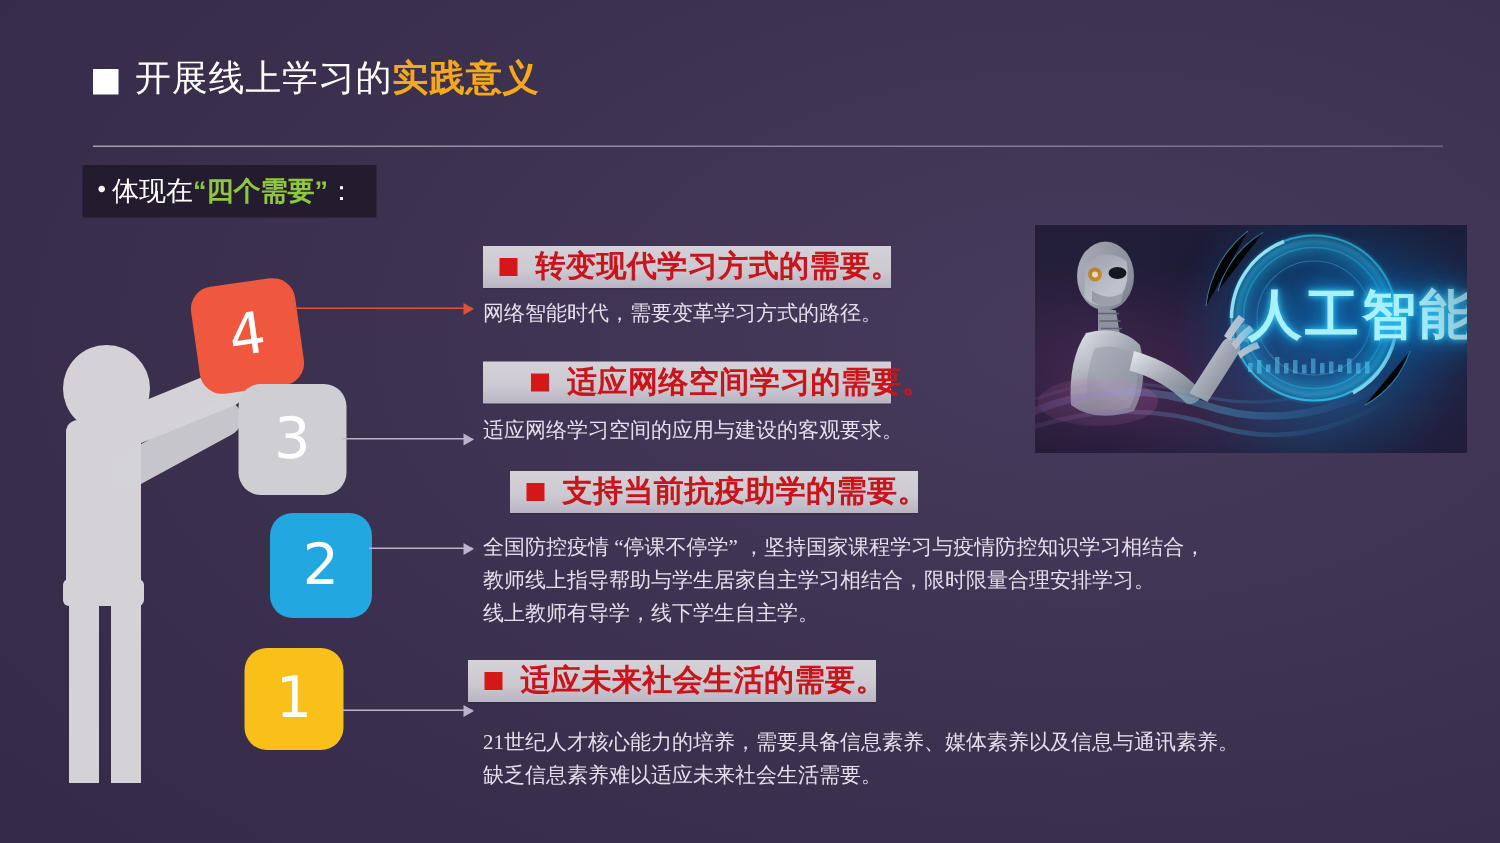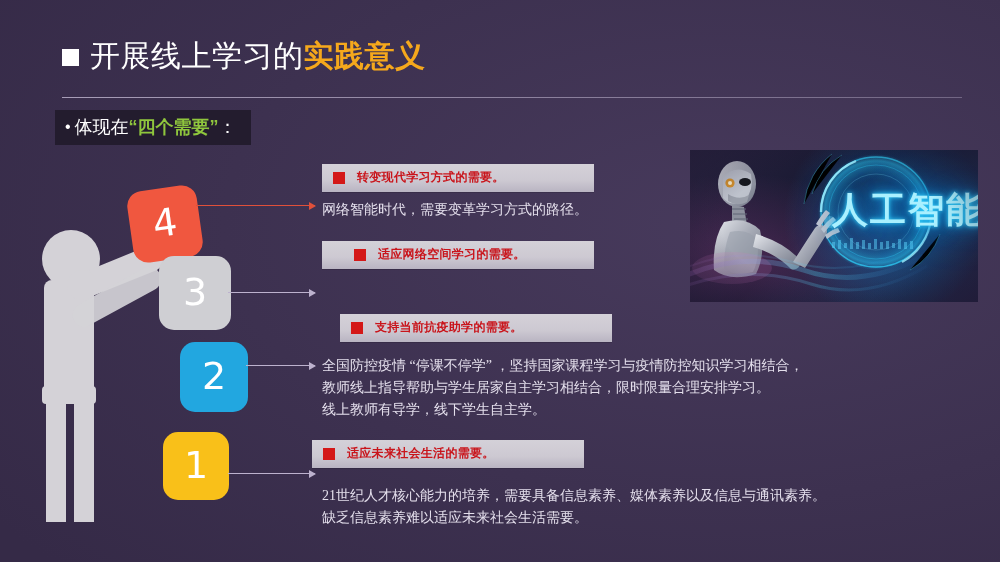--- a/index.html
+++ b/index.html
@@ -19,21 +19,21 @@
   
   #title-row{
     position:absolute; left:62px; top:40px;
     display:flex; align-items:center; gap:11px;
   }
   .title-bullet{
     width:17px; height:17px; background:#ffffff; display:block;
     margin-top:4px;
   }
   #title-text{
-    font-size:30px; line-height:1.05; white-space:nowrap;
+    font-size:24px; line-height:1.05; white-space:nowrap;
     letter-spacing:.5px;
   }
   #title-text .w{ color:#ffffff; font-weight:400; }
   #title-text .o{ color:#f5a81c; font-weight:700; }
 
   #title-rule{
     position:absolute; left:62px; top:97px; width:900px; height:1px;
     background:linear-gradient(to right, rgba(205,195,220,.75), rgba(205,195,220,.35));
   }
 
@@ -111,21 +111,21 @@
     background:linear-gradient(to bottom,#d4d1d8 0%,#cdc9d2 58%,#b9b4c2 100%);
     display:flex; align-items:center;
     padding:4px 14px 5px 11px;
     height:28px;
     box-shadow:0 1px 0 rgba(0,0,0,.12);
   }
   .hbar .sq{
     width:12px; height:12px; background:#d41818; margin-right:12px; flex:0 0 auto;
   }
   .hbar .txt{
-    color:#c9141b; font-size:12px; font-weight:700; white-space:nowrap;
+    color:#c9141b; font-size:20px; font-weight:700; white-space:nowrap;
     letter-spacing:.3px;
   }
   #hbar1{ left:322px; top:164px; width:272px; }
   #hbar2{ left:322px; top:241px; width:272px;padding-left:32px; }
   #hbar3{ left:340px; top:314px; width:272px; }
   #hbar4{ left:312px; top:440px; width:272px; }
 
   
   .body{
     position:absolute;
@@ -239,20 +239,23 @@
     <span class="sq"></span>
     <span class="txt">转变现代学习方式的需要。</span>
   </div>
   <div class="body" id="body1">
     <div>网络智能时代，需要变革学习方式的路径。</div>
   </div>
 
   <div class="hbar" id="hbar2">
     <span class="sq"></span>
     <span class="txt">适应网络空间学习的需要。</span>
+  </div>
+  <div class="body" id="body2">
+    <div>适应网络学习空间的应用与建设的客观要求。</div>
   </div>
 
   <div class="hbar" id="hbar3">
     <span class="sq"></span>
     <span class="txt">支持当前抗疫助学的需要。</span>
   </div>
   <div class="body" id="body3">
     <div>全国防控疫情 “停课不停学” ，坚持国家课程学习与疫情防控知识学习相结合，</div>
     <div>教师线上指导帮助与学生居家自主学习相结合，限时限量合理安排学习。</div>
     <div>线上教师有导学，线下学生自主学。</div>

